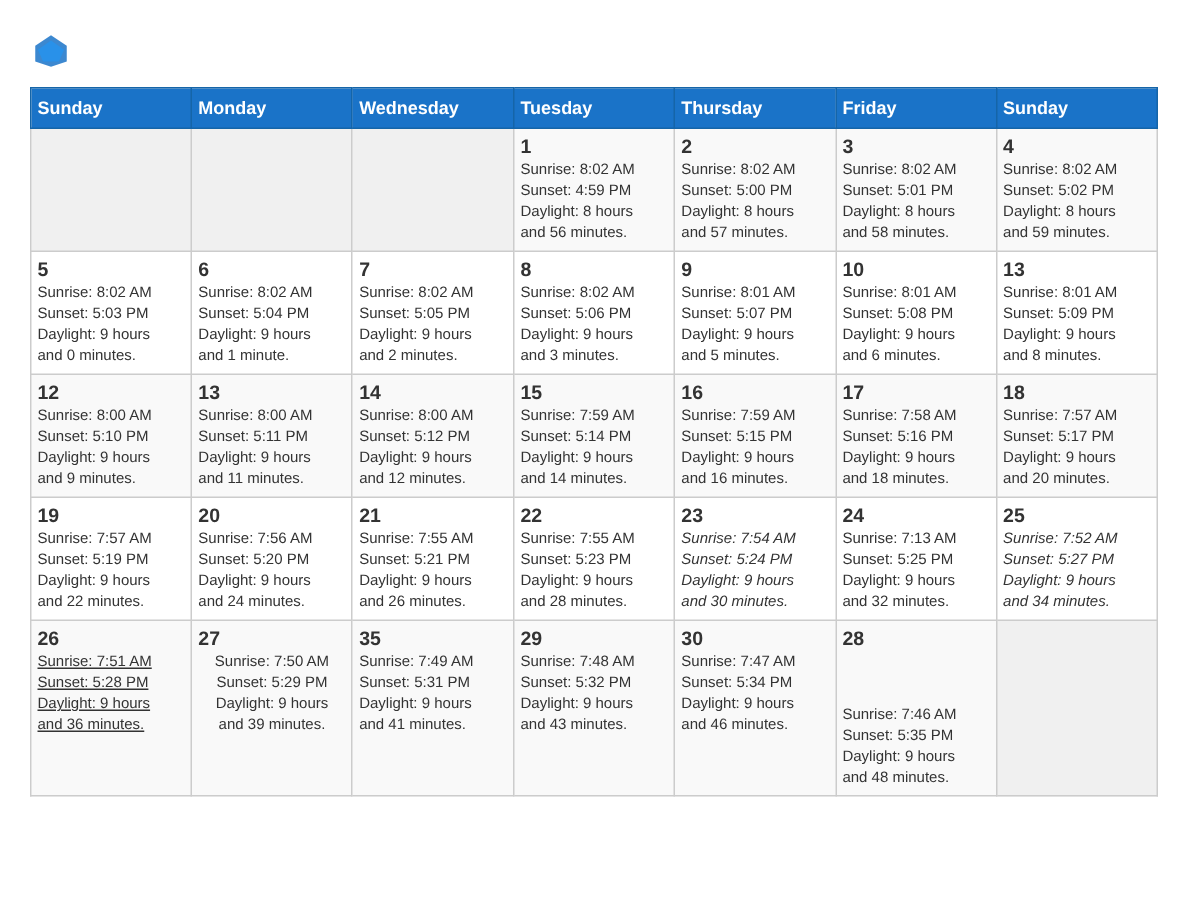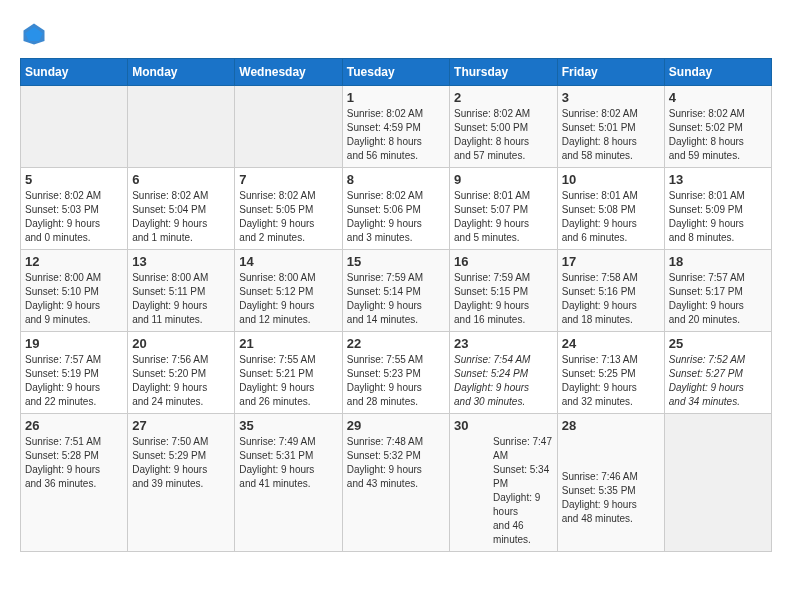--- a/index.html
+++ b/index.html
@@ -299,49 +299,49 @@
           <div class="day-number">25</div>
           <div class="day-info" style="white-space: pre-line; font-style: italic;">Sunrise: 7:52 AM
 Sunset: 5:27 PM
 Daylight: 9 hours
 and 34 minutes.</div>
         </td>
       </tr>
       <tr>
         <td>
           <div class="day-number">26</div>
-          <div class="day-info" style="white-space: pre-line;">Sunrise: 7:51 AM
+          <div class="day-info" style="white-space: pre-line; text-decoration: underline;">Sunrise: 7:51 AM
 Sunset: 5:28 PM
 Daylight: 9 hours
 and 36 minutes.</div>
         </td>
         <td>
           <div class="day-number">27</div>
-          <div class="day-info" style="white-space: pre-line;">Sunrise: 7:50 AM
+          <div class="day-info" style="white-space: pre-line; text-align: center;">Sunrise: 7:50 AM
 Sunset: 5:29 PM
 Daylight: 9 hours
 and 39 minutes.</div>
         </td>
         <td>
           <div class="day-number">35</div>
           <div class="day-info" style="white-space: pre-line;">Sunrise: 7:49 AM
 Sunset: 5:31 PM
 Daylight: 9 hours
 and 41 minutes.</div>
         </td>
         <td>
           <div class="day-number">29</div>
           <div class="day-info" style="white-space: pre-line;">Sunrise: 7:48 AM
 Sunset: 5:32 PM
 Daylight: 9 hours
 and 43 minutes.</div>
         </td>
         <td>
           <div class="day-number">30</div>
-          <div class="day-info" style="white-space: pre-line; margin-left: 39px;">Sunrise: 7:47 AM
+          <div class="day-info" style="white-space: pre-line;">Sunrise: 7:47 AM
 Sunset: 5:34 PM
 Daylight: 9 hours
 and 46 minutes.</div>
         </td>
         <td>
           <div class="day-number">28</div>
           <div class="day-info" style="white-space: pre-line; margin-top: 37px;">Sunrise: 7:46 AM
 Sunset: 5:35 PM
 Daylight: 9 hours
 and 48 minutes.</div>

